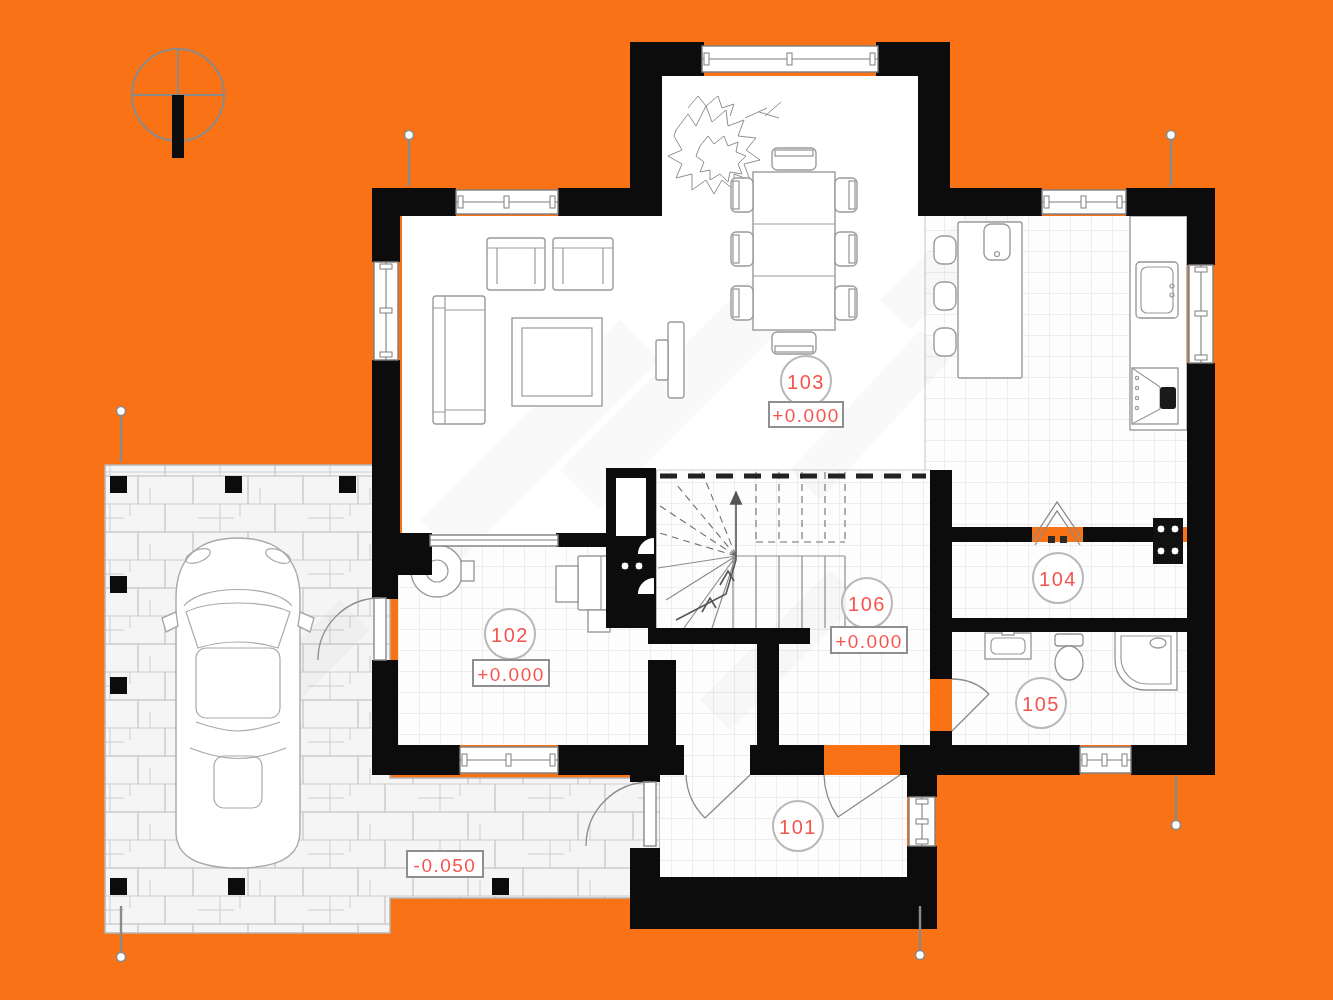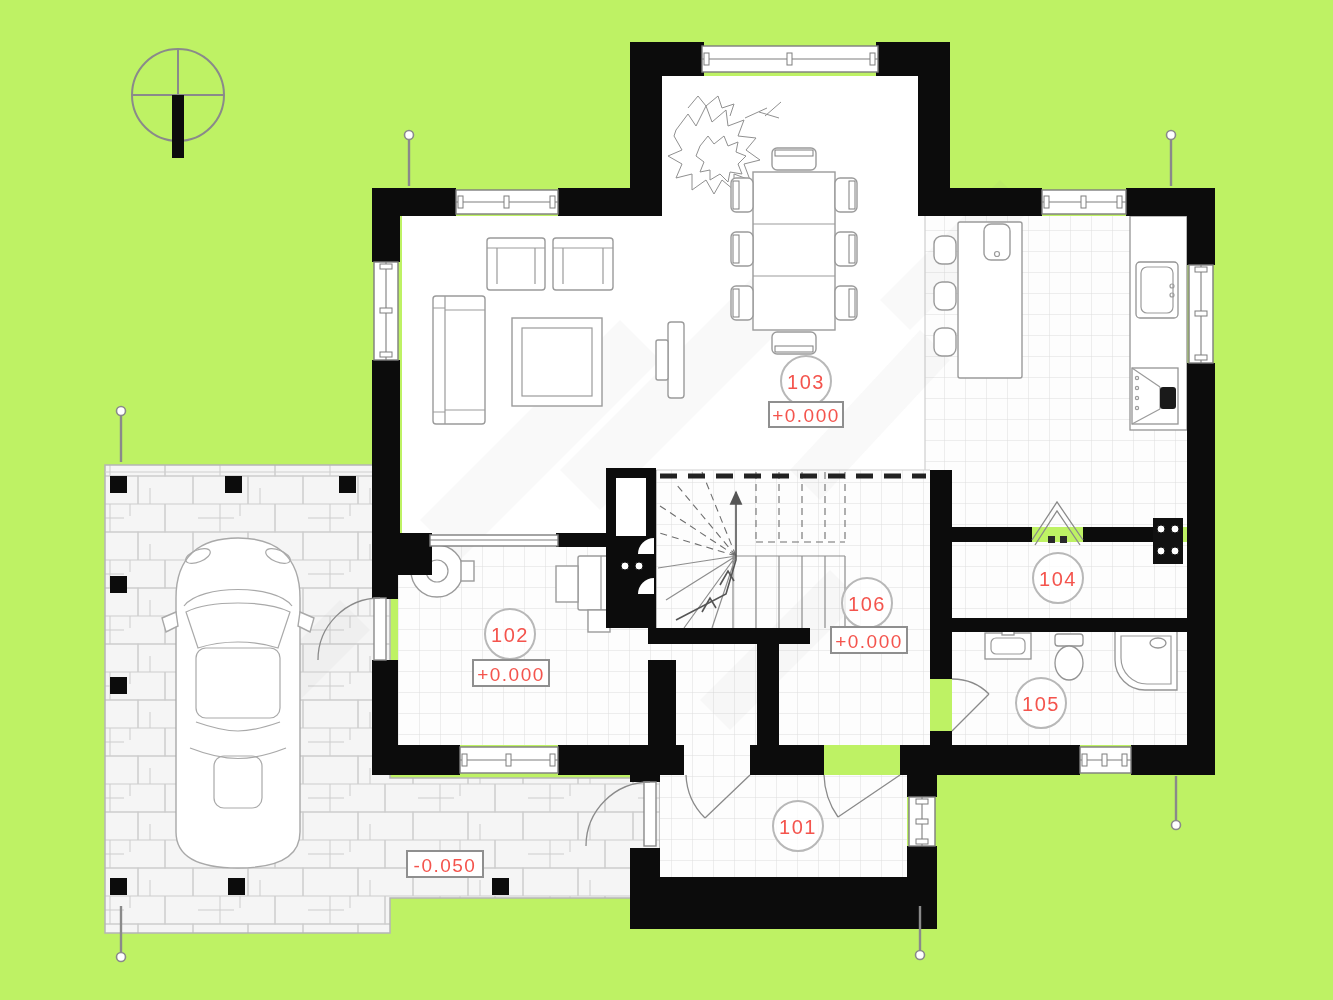--- a/index.html
+++ b/index.html
@@ -1,16 +1,16 @@
 <!DOCTYPE html>
 <html><head>
 <meta charset="utf-8">
 <style>
   html,body{margin:0;padding:0;background:#fff}
-  .wrap{position:relative;width:1333px;height:1000px;background:#bef264;overflow:hidden;
+  .wrap{position:relative;width:1333px;height:1000px;background:#f97316;overflow:hidden;
         font-family:"Liberation Sans",sans-serif}
   svg{display:block}
   .wall{fill:#0c0c0c;stroke:none}
   .floor-wood{fill:#ffffff}
   .bnd{stroke:#cfcfcf;stroke-width:1.2;fill:none}
   .sheen{fill:#8f8f8f;opacity:.055}
   .fur{fill:#ffffff;stroke:#9b9b9b;stroke-width:1.4}
   .furl{fill:none;stroke:#9b9b9b;stroke-width:1.2}
   .fix{fill:#ffffff;stroke:#949494;stroke-width:1.3}
   .winr{fill:#ffffff;stroke:#7e7e7e;stroke-width:1.4}

